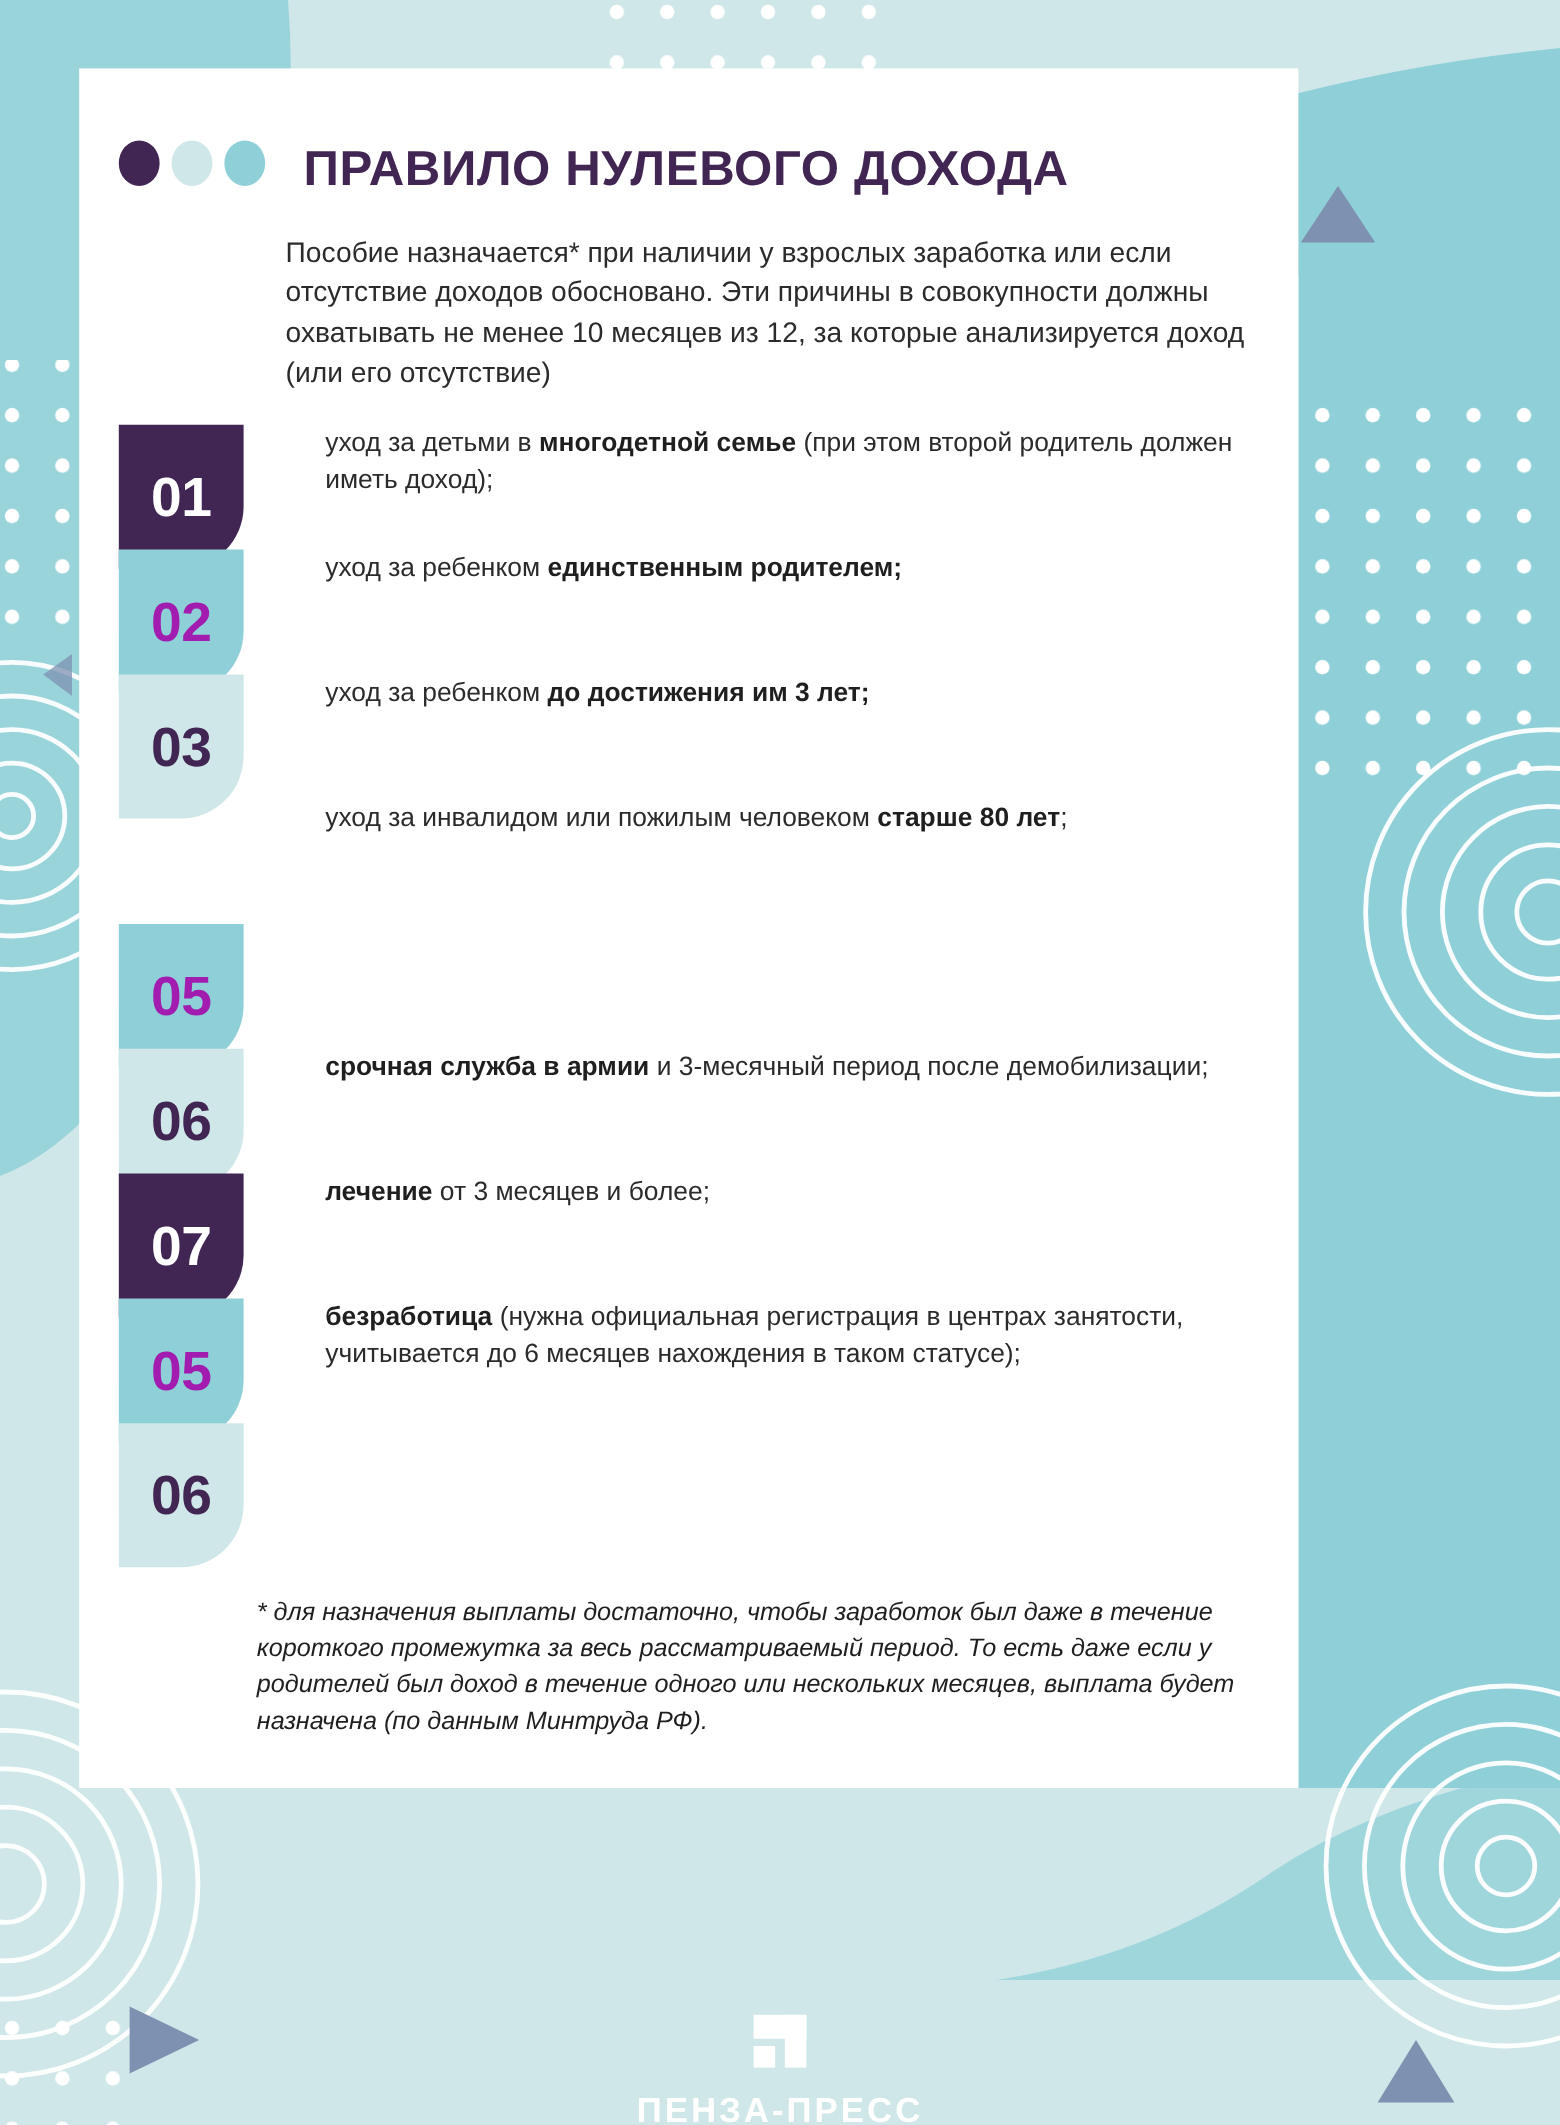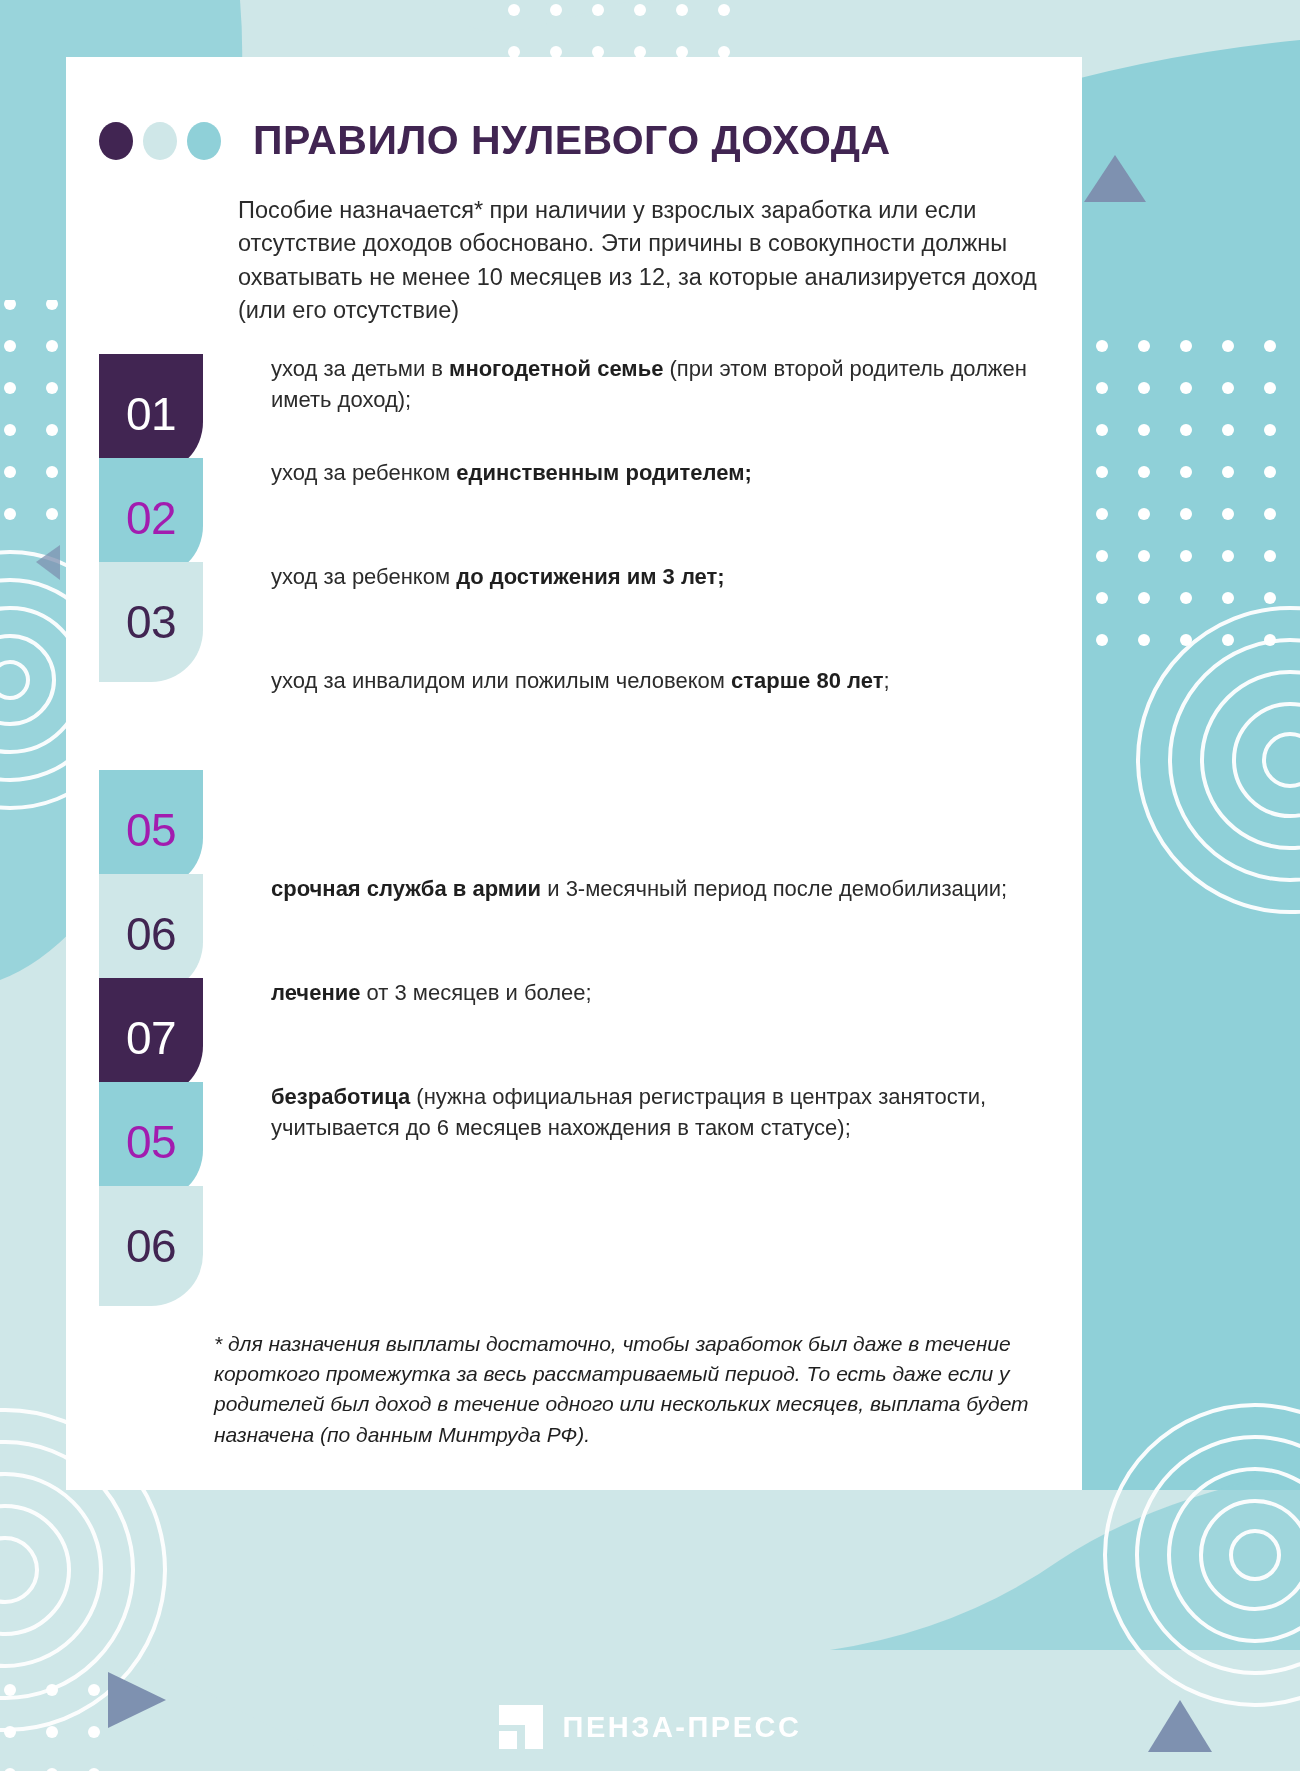--- a/index.html
+++ b/index.html
@@ -35,21 +35,20 @@
     background: #ffffff;
     z-index: 2;
   }
 
   
   .header {
     position: absolute;
     left: 33px;
     top: 60px;
     display: flex;
-    align-items: center;
     gap: 10px;
   }
   .dot {
     width: 34px;
     height: 38px;
     border-radius: 50%;
     display: block;
   }
   .dot-1 { background: #412552; }
   .dot-2 { background: #cfe7e8; }
@@ -92,21 +91,21 @@
   .badge {
     position: absolute;
     left: 0;
     top: 0;
     width: 104px;
     height: 120px;
     display: flex;
     align-items: center;
     justify-content: center;
     font-size: 46px;
-    font-weight: normal;
+    font-weight: bold;
     letter-spacing: -0.5px;
     font-family: "Liberation Sans", sans-serif;
   }
 
   
   .badge.dark {
     background: #412552;
     color: #ffffff;
     border-bottom-right-radius: 52px;
   }
@@ -155,20 +154,21 @@
     position: absolute;
     left: 0;
     bottom: 0;
     width: 1300px;
     height: 88px;
     display: flex;
     align-items: center;
     justify-content: center;
     gap: 20px;
     z-index: 3;
+    flex-direction: column;
   }
   .logo-mark {
     position: relative;
     width: 44px;
     height: 44px;
     flex: none;
   }
   .logo-mark .sq-a {
     position: absolute; left: 0; top: 0;
     width: 44px; height: 20px; background: #ffffff;

